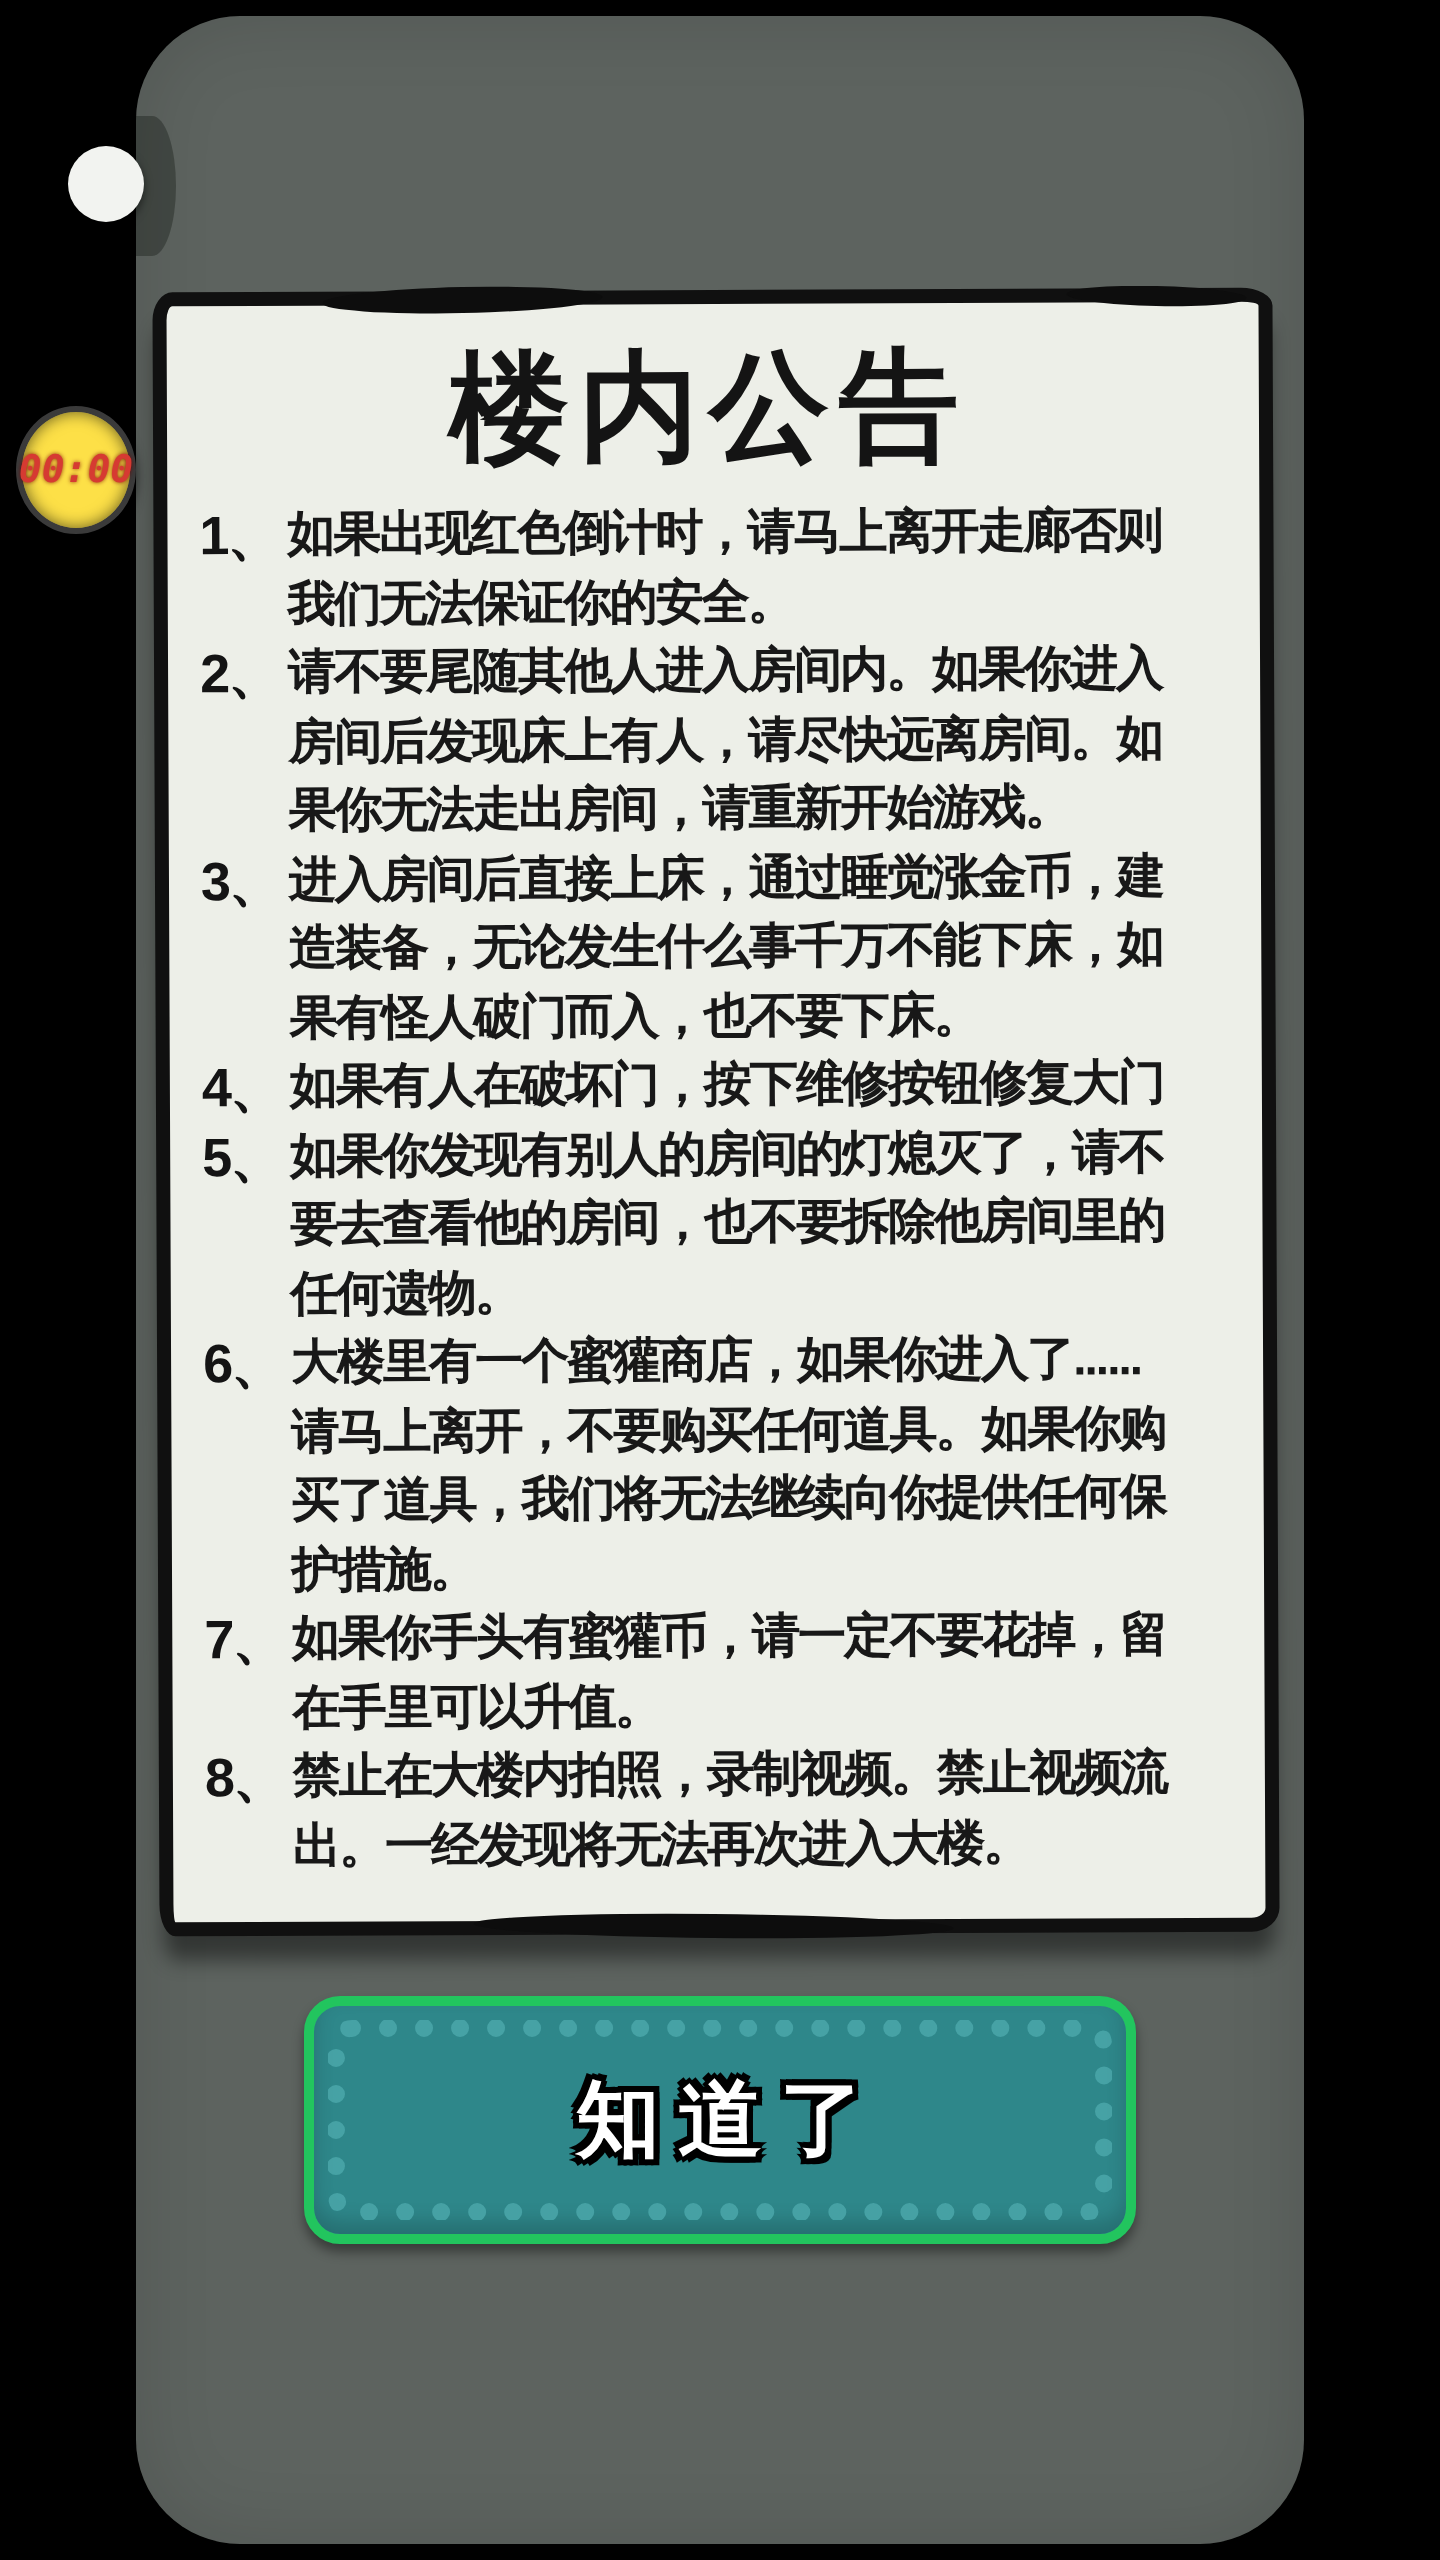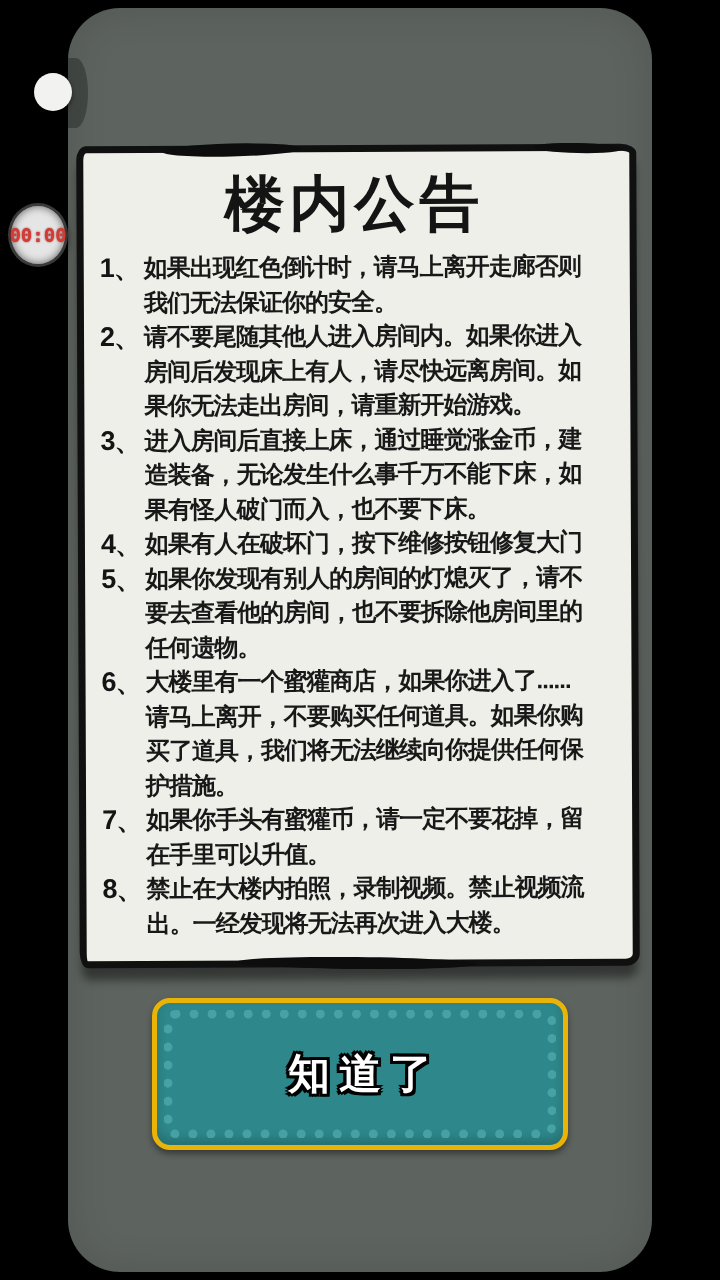--- a/index.html
+++ b/index.html
@@ -20,23 +20,24 @@
     border-radius:0 60% 60% 0 / 0 50% 50% 0;
   }
   .white-circle{
     position:absolute;left:34px;top:73px;width:38px;height:38px;
     background:#f2f3f0;border-radius:50%;
     box-shadow:0 2px 4px rgba(0,0,0,0.5);
   }
   
   .timer{
     position:absolute;left:8px;top:203px;width:60px;height:64px;
-    background:#e5e5e5;border:3px solid #3a3a3a;border-radius:50%;
+    background:#fde047;border:3px solid #3a3a3a;border-radius:50%;
     box-sizing:border-box;display:flex;align-items:center;justify-content:center;
     box-shadow:0 3px 6px rgba(0,0,0,0.6), inset 0 0 8px rgba(0,0,0,0.6);
+    font-style:italic;
   }
   .timer-value{
     color:#d63a32;font-family:"DejaVu Sans Mono","Liberation Mono",monospace;
     font-size:19px;font-weight:bold;letter-spacing:0px;
     text-shadow:0 0 2px rgba(120,0,0,0.8);
   }
   
   .paper{
     position:absolute;left:78px;top:145px;width:560px;height:822px;
     box-sizing:border-box;background:#edefe8;
@@ -68,23 +69,23 @@
     font-size:24px;font-weight:bold;color:#181818;
     line-height:34.5px;letter-spacing:-1px;
   }
   .rule{position:relative;padding-left:44px;}
   .rule-num{
     position:absolute;left:0;top:0;
     font-size:27px;letter-spacing:-1px;color:#141414;
   }
   
   .ok-button{
-    position:absolute;left:152px;top:998px;width:416px;height:152px;
+    position:absolute;left:152px;top:998px;width:416px;height:124px;
     box-sizing:border-box;background:#2e878a;
-    border:5px solid #eab308;border-radius:18px;
+    border:5px solid #22c55e;border-radius:18px;
     box-shadow:0 4px 6px rgba(0,0,0,0.4), inset 0 -6px 10px rgba(0,0,0,0.18);
     display:flex;align-items:center;justify-content:center;
     cursor:pointer;
   }
   .rivet-ring{
     position:absolute;inset:7px;
     border:9px dotted #49a5a8;border-radius:12px;
     opacity:0.9;pointer-events:none;
   }
   .ok-label{

